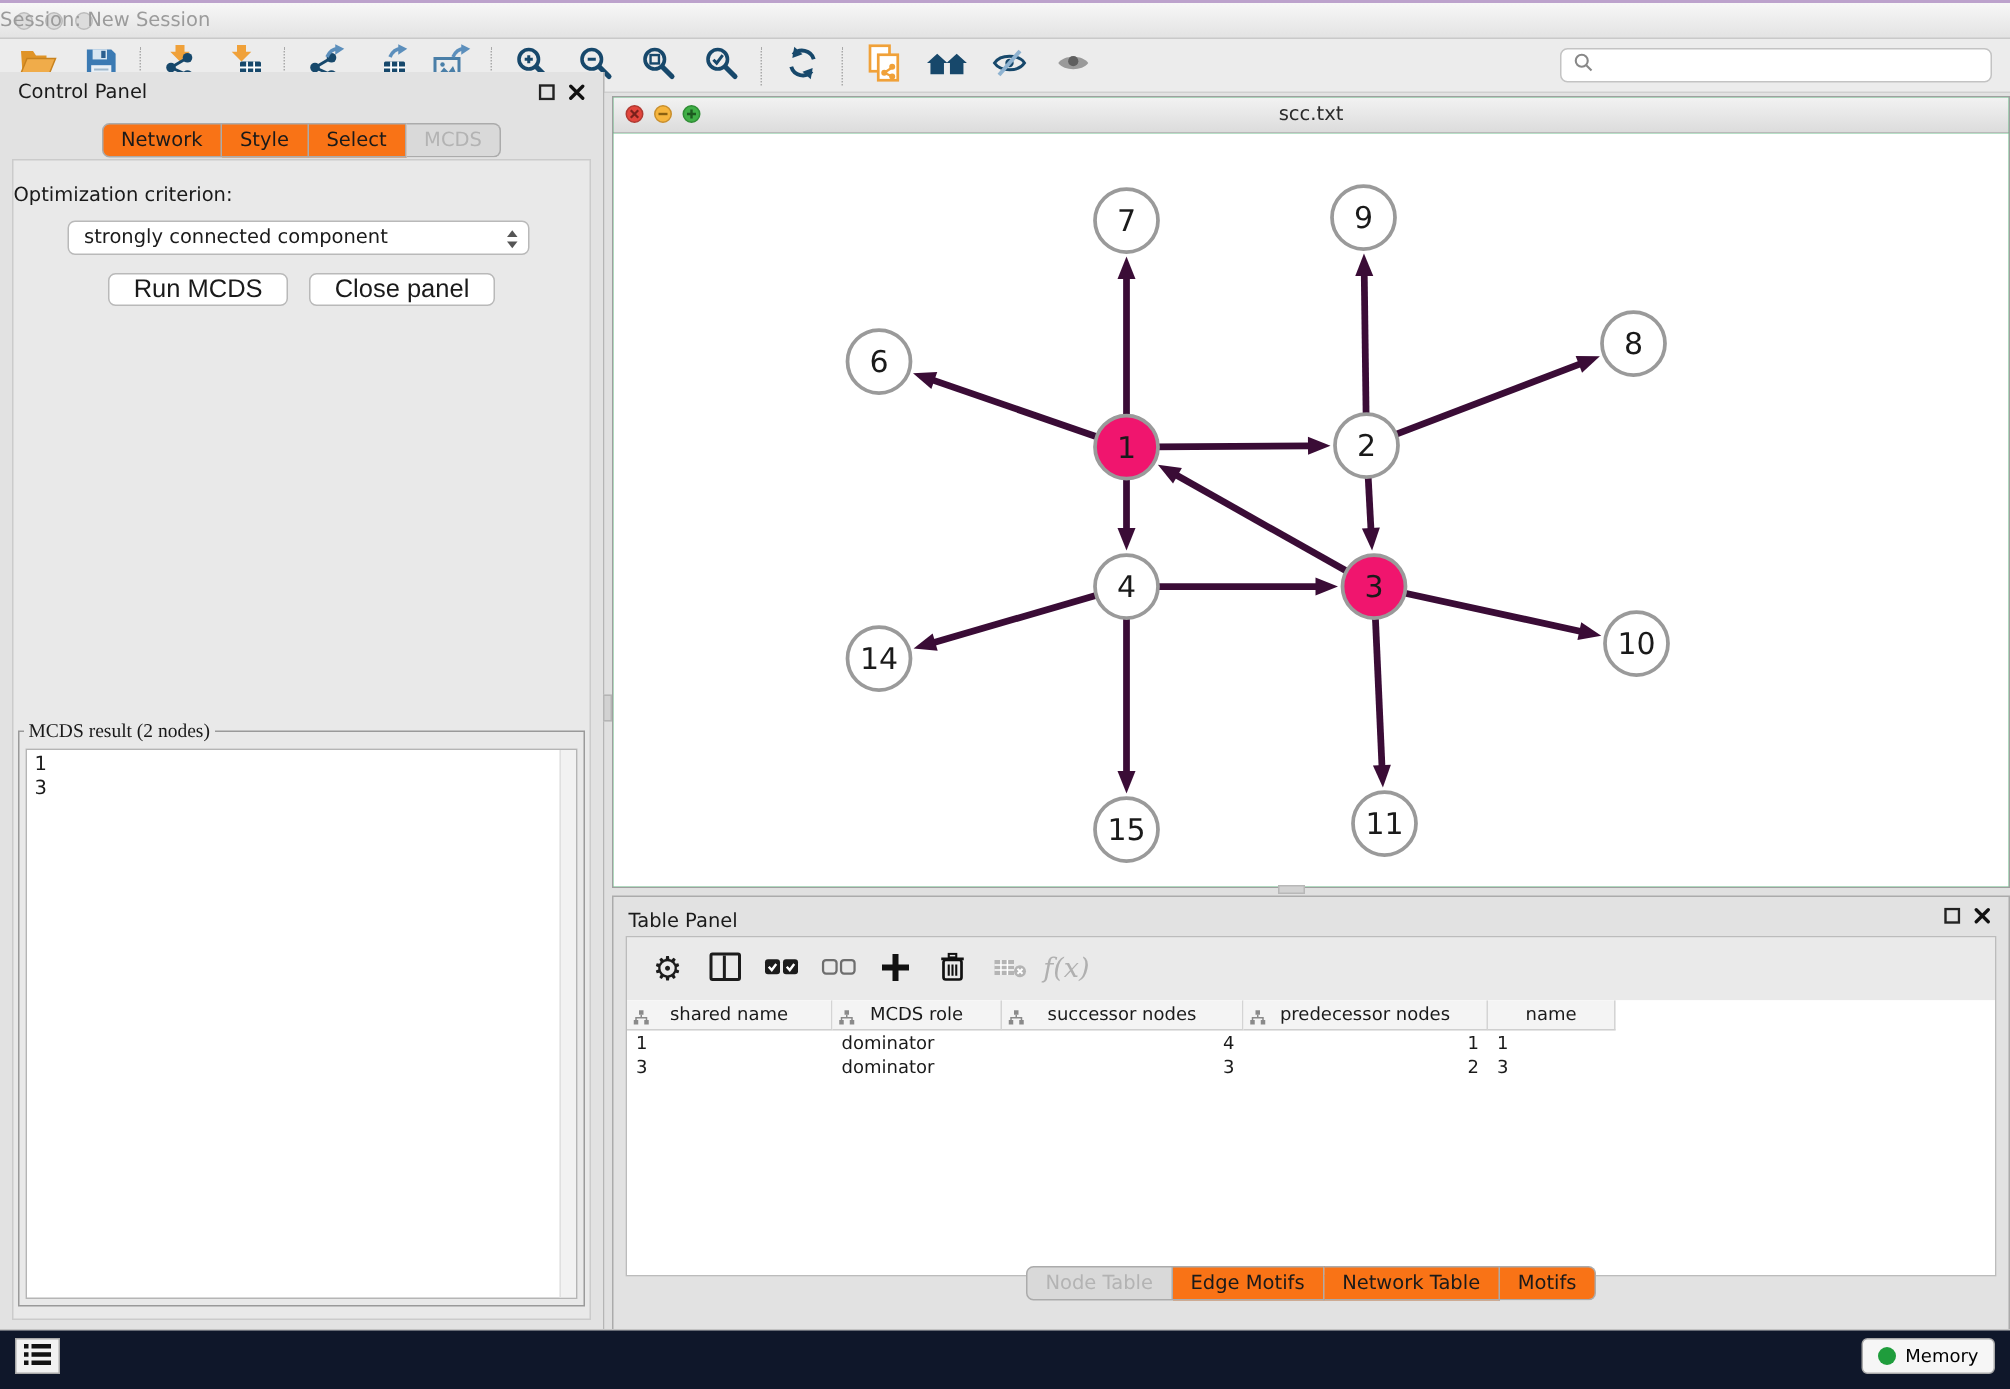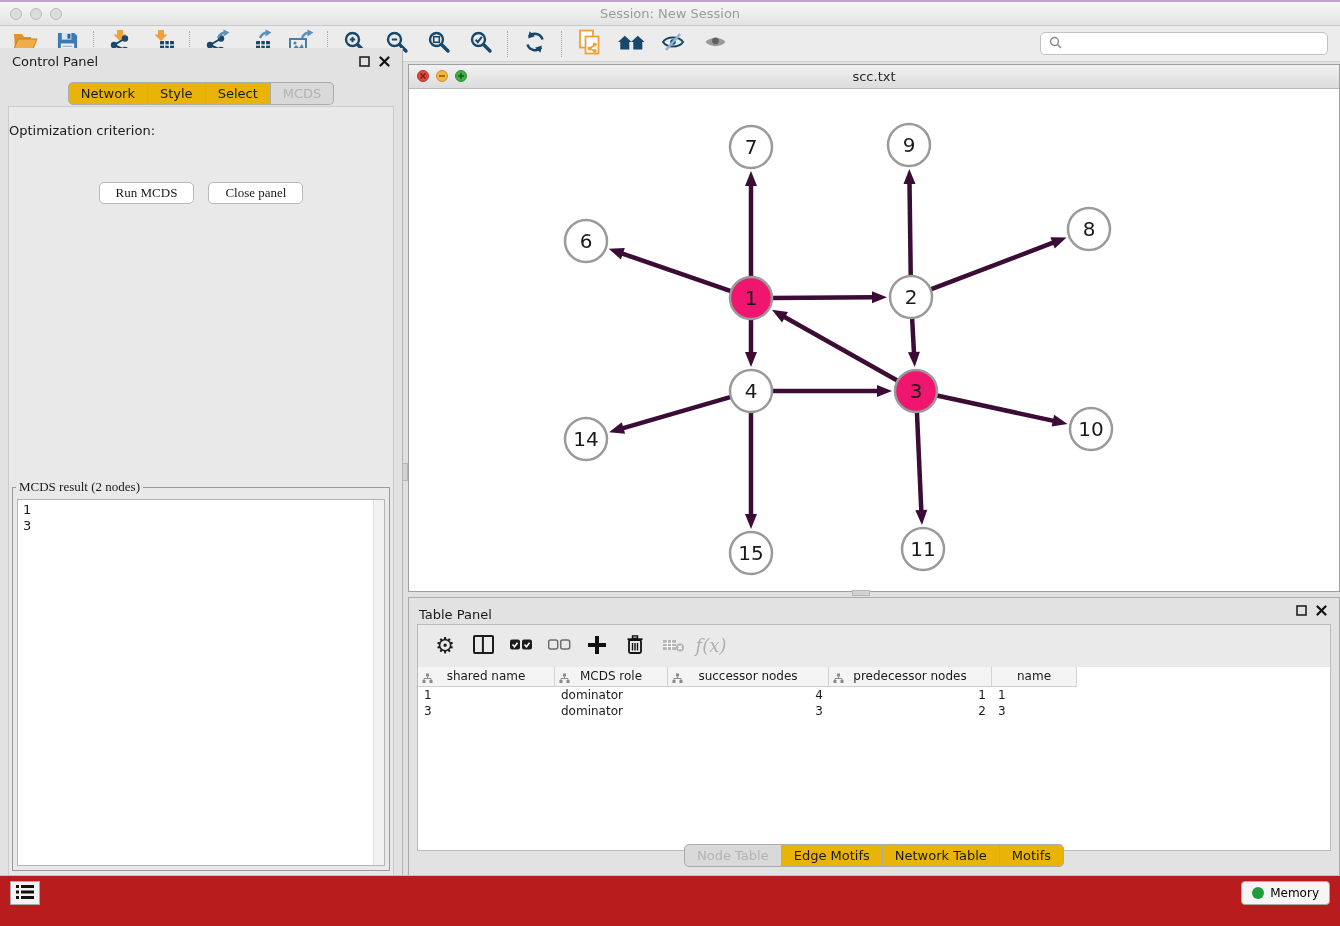--- a/index.html
+++ b/index.html
@@ -7,58 +7,58 @@
        font-family:"DejaVu Sans","Liberation Sans",sans-serif;font-size:13px;color:#1a1a1a;}
 
   
   .titlebar{position:absolute;top:0;left:0;right:0;height:26px;
             background:linear-gradient(#f7f7f7,#e3e3e3);
             border-top:2px solid #bca2cc;border-bottom:1px solid #c9c9c9;box-sizing:border-box;}
   .traffic{position:absolute;top:6px;left:10px;display:flex;gap:8px;}
   .dot{width:12px;height:12px;border-radius:50%;box-sizing:border-box;position:relative;
        display:flex;align-items:center;justify-content:center;}
   .dot.inactive{background:#dcdcdc;border:1px solid #bcbcbc;}
-  .app-title{position:absolute;left:0;right:0;top:4px;text-align:center;color:#9b9b9b;font-size:13px;}
+  .app-title{position:absolute;left:0;right:0;top:4px;text-align:left;color:#9b9b9b;font-size:13px;}
 
   
   .main-toolbar{position:absolute;top:26px;left:0;right:0;height:36px;background:#ececec;
                 border-bottom:1px solid #cfcfcf;display:flex;align-items:center;padding-left:4px;box-sizing:border-box;}
   .tb-btn{width:42px;height:32px;display:flex;align-items:center;justify-content:center;background:none;border:none;padding:0;}
   .tb-sep{width:1px;height:26px;border-left:1px dotted #a9a9a9;margin:0 5px;}
   .search-box{position:absolute;right:12px;top:6px;width:288px;height:23px;background:#fff;
               border:1px solid #c3c3c3;border-radius:5px;display:flex;align-items:center;
               padding:0 8px;gap:6px;box-sizing:border-box;}
   .search-box input{border:none;outline:none;flex:1;font-size:12px;background:transparent;font-family:inherit;}
 
   
   .control-panel{position:absolute;top:48px;left:0;width:403px;bottom:36px;background:#e2e2e2;
                  border-right:1px solid #b5b5b5;box-sizing:border-box;}
   .panel-header{height:26px;position:relative;display:flex;align-items:center;padding:0 12px;}
   .panel-title{font-size:13px;}
   .panel-icons{position:absolute;right:12px;top:0;height:100%;display:flex;align-items:center;gap:9px;}
   .panel-icon-btn{background:none;border:none;padding:0;display:flex;cursor:default;}
 
   .seg-group{display:flex;}
-  .seg{height:21px;line-height:21px;padding:0 12px;background:#eab308;border:1px solid #ababab;
+  .seg{height:21px;line-height:21px;padding:0 12px;background:#f97316;border:1px solid #ababab;
        border-left:none;font-size:13px;white-space:nowrap;}
   .seg:first-child{border-left:1px solid #ababab;border-radius:5px 0 0 5px;}
   .seg:last-child{border-radius:0 5px 5px 0;}
   .seg.selected{background:#d9d9d9;color:#b3b3b3;}
 
   .ctrl-tabs{position:absolute;top:34px;left:0;right:0;display:flex;justify-content:center;}
   .ctrl-content{position:absolute;top:58px;left:8px;right:8px;bottom:10px;background:#e9e9e9;
                 border:1px solid #cbcbcb;box-sizing:border-box;}
   .opt-label{margin-top:16px;text-align:left;font-size:13px;}
   .criterion{position:absolute;left:36px;right:40px;top:40px;height:23px;background:#fff;
              border:1px solid #b9b9b9;border-radius:5px;display:flex;align-items:center;
              padding:0 22px 0 10px;font-size:13px;box-sizing:border-box;}
   .criterion .stepper{position:absolute;right:6px;top:4px;display:flex;}
   .btn-row{position:absolute;top:75px;left:0;right:0;display:flex;justify-content:center;gap:14px;}
-  .mac-btn{height:22px;background:#fff;border:1px solid #b9b9b9;border-radius:5px;font-size:13px;
-           padding:0 16px;font-family:Liberation Serif, serif;color:#1a1a1a;}
+  .mac-btn{height:22px;background:#fff;border:1px solid #b9b9b9;border-radius:5px;font-size:17px;
+           padding:0 16px;font-family:Liberation Sans, sans-serif;color:#1a1a1a;}
 
   .result-fieldset{position:absolute;left:3px;right:3px;top:372px;bottom:8px;border:1px solid #9a9a9a;
                    margin:0;padding:0;}
   .result-fieldset legend{font-size:13px;padding:0 3px;margin-left:3px;font-family:Liberation Serif, serif;}
   .result-area{position:absolute;left:4px;right:4px;top:4px;bottom:4px;background:#fff;
                border:1px solid #b5b5b5;font-size:13px;padding:2px 5px;overflow:hidden;}
   .result-line{line-height:16px;}
   .result-scroll{position:absolute;right:0;top:0;bottom:0;width:10px;background:#f2f2f2;border-left:1px solid #e0e0e0;}
 
   
@@ -88,21 +88,21 @@
   .t-header{display:flex;height:20px;}
   .t-hcell{position:relative;border-right:1px solid #d4d4d4;border-bottom:1px solid #cfcfcf;
            background:#f4f4f4;font-size:12px;line-height:19px;text-align:center;box-sizing:border-box;}
   .t-hcell .tree{position:absolute;left:4px;top:4px;}
   .t-hfill{flex:1;background:#fff;}
   .t-row{display:flex;height:16px;font-size:12px;line-height:16px;}
   .t-cell{box-sizing:border-box;padding:0 6px;overflow:hidden;white-space:nowrap;}
   .tp-tabs{position:absolute;left:0;right:0;bottom:22px;display:flex;justify-content:center;}
 
   
-  .status-bar{position:absolute;left:0;right:0;bottom:0;height:51px;background:#b91c1c;border-top:1px solid #c2c2c2;box-sizing:border-box;text-decoration:underline;}
+  .status-bar{position:absolute;left:0;right:0;bottom:0;height:40px;background:#0f172a;border-top:1px solid #c2c2c2;box-sizing:border-box;text-decoration:underline;}
   .list-btn{position:absolute;left:10px;top:5px;width:30px;height:24px;background:#f2f2f2;
             border:1px solid #a9a9a9;display:flex;align-items:center;justify-content:center;padding:0;}
   .memory-btn{position:absolute;right:10px;top:5px;height:24px;background:#f6f6f6;border:1px solid #a9a9a9;
               border-radius:4px;display:flex;align-items:center;gap:6px;padding:0 10px;font-size:12px;font-family:inherit;}
   .mem-dot{width:12px;height:12px;border-radius:50%;background:#1f9d3c;}
 </style>
 </head>
 <body>
 
 <div id="app">
@@ -302,20 +302,29 @@
     <div class="ctrl-tabs">
       <div class="seg-group" id="ctrl-tabs">
           <div class="seg">Network</div>
           <div class="seg">Style</div>
           <div class="seg">Select</div>
           <div class="seg selected">MCDS</div>
         </div>
     </div>
     <div class="ctrl-content">
       <div class="opt-label">Optimization criterion:</div>
+      <div class="criterion">
+        <span>strongly connected component</span>
+        <span class="stepper">
+          <svg width="9" height="15">
+              <path d="M4.5 1.5L8 6H1z" fill="#555"></path>
+              <path d="M4.5 13.5L1 9h7z" fill="#555"></path>
+            </svg>
+        </span>
+      </div>
       <div class="btn-row">
         <button class="mac-btn">Run MCDS</button>
         <button class="mac-btn">Close panel</button>
       </div>
       <fieldset class="result-fieldset">
         <legend>MCDS result (2 nodes)</legend>
         <div class="result-area" id="result-area">
           <div class="result-scroll"></div>
         <div class="result-line">1</div>
             <div class="result-line">3</div>

